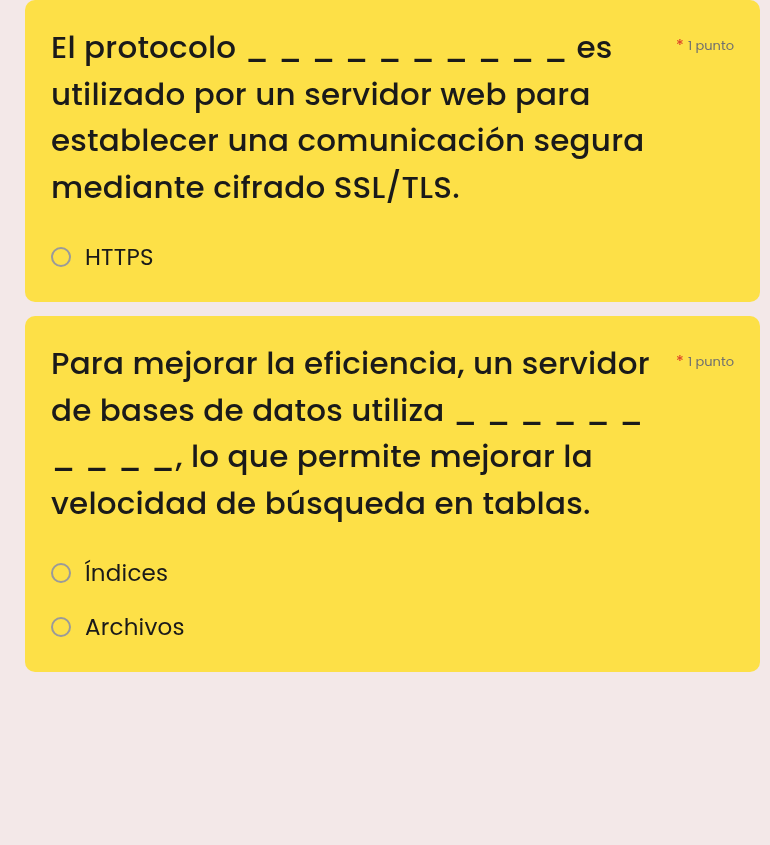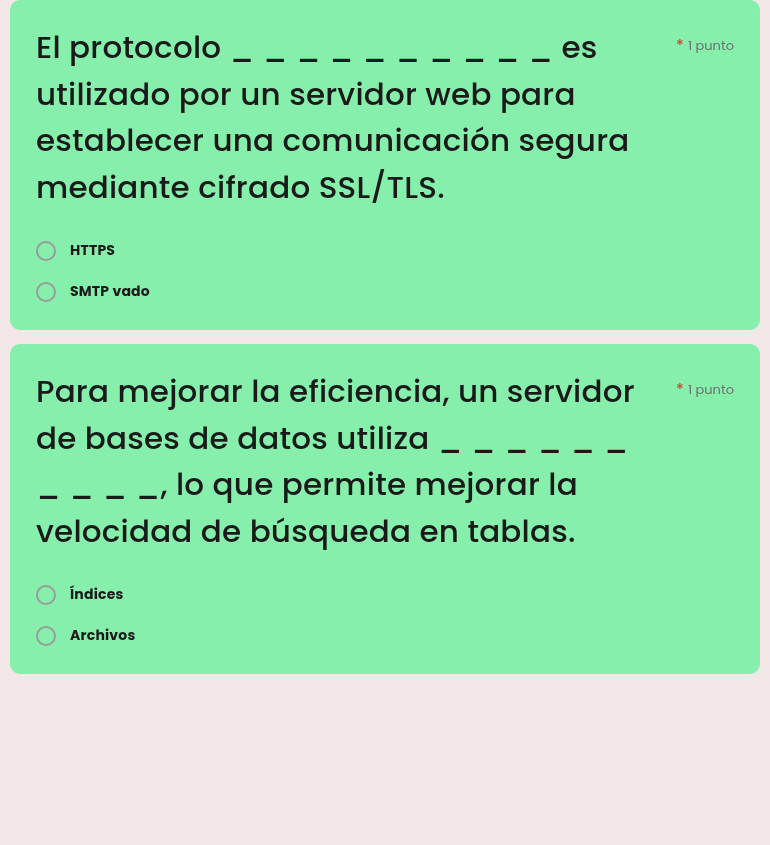--- a/index.html
+++ b/index.html
@@ -7,25 +7,26 @@
     margin: 0;
     padding: 0;
   }
   body {
     background: #f3e8e8;
     font-family: 'Poppins', 'Segoe UI', Arial, sans-serif;
     width: 770px;
     padding: 0 10px 10px 10px;
   }
   .card {
-    background: #86efac;
+    background: #fde047;
     border-radius: 10px;
     padding: 24px 26px 28px 26px;
     margin-bottom: 14px;
     position: relative;
+    margin-left: 15px;
   }
   .card-header {
     display: flex;
     align-items: flex-start;
   }
   .question-text {
     font-size: 31px;
     font-weight: 500;
     line-height: 1.5;
     color: #1a1a1a;
@@ -60,44 +61,40 @@
   }
   .radio {
     width: 20px;
     height: 20px;
     border: 2px solid #9a9a9a;
     border-radius: 50%;
     flex-shrink: 0;
     margin-right: 14px;
   }
   .option-label {
-    font-size: 14px;
-    font-weight: 700;
+    font-size: 23px;
+    font-weight: 400;
     color: #1a1a1a;
     letter-spacing: 0.2px;
   }
 </style>
 </head>
 <body>
 
 <div class="card">
   <div class="card-header">
     <div class="question-text">El protocolo _ _ _ _ _ _ _ _ _ _ es utilizado por un servidor web para establecer una comunicación segura mediante cifrado SSL/TLS.</div>
     <div class="points">
       <span class="star">*</span><span>1 punto</span>
     </div>
   </div>
   <div class="options">
     <div class="option">
       <div class="radio"></div>
       <div class="option-label">HTTPS</div>
-    </div>
-    <div class="option">
-      <div class="radio"></div>
-      <div class="option-label">SMTP vado</div>
     </div>
   </div>
 </div>
 
 <div class="card">
   <div class="card-header">
     <div class="question-text">Para mejorar la eficiencia, un servidor de bases de datos utiliza _ _ _ _ _ _ _ _ _ _, lo que permite mejorar la velocidad de búsqueda en tablas.</div>
     <div class="points">
       <span class="star">*</span><span>1 punto</span>
     </div>

